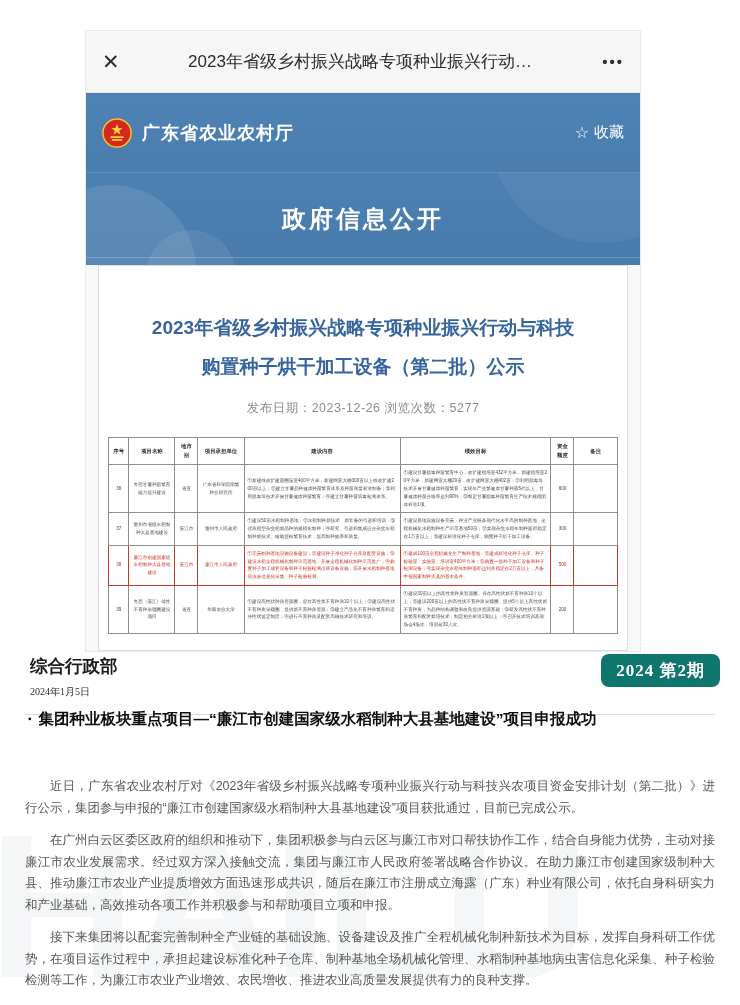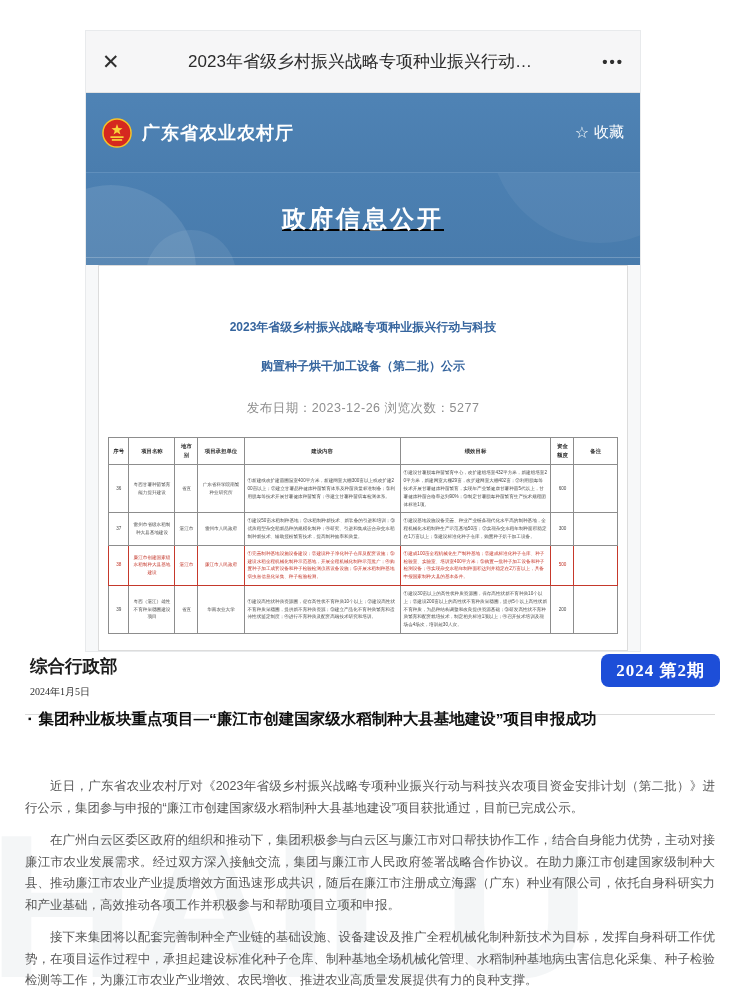--- a/index.html
+++ b/index.html
@@ -35,37 +35,37 @@
     display:flex;align-items:center;padding:0 16px;color:#fff;
     border-bottom:1px solid rgba(255,255,255,0.10);box-sizing:border-box;
   }
   .emblem{width:30px;height:30px;margin-right:10px;flex:0 0 auto;}
   .agency{font-size:18px;font-weight:700;letter-spacing:1px;flex:1;}
   .fav{display:flex;align-items:center;font-size:15px;cursor:pointer;}
   .fav .star{font-size:16px;margin-right:5px;}
   .gov-banner{
     height:92px;position:relative;overflow:hidden;
     background:linear-gradient(180deg,#4c80b2,#487bac);
-    display:flex;align-items:center;justify-content:center;text-decoration:underline;
+    display:flex;align-items:center;justify-content:center;
   }
   .gov-banner .banner-title{
     color:#fff;font-size:24px;font-weight:700;letter-spacing:3px;z-index:2;
   }
   .deco1,.deco2,.deco3{position:absolute;border-radius:50%;background:rgba(255,255,255,0.10);}
   .deco1{width:170px;height:170px;left:-60px;bottom:-90px;}
   .deco2{width:90px;height:90px;left:60px;bottom:-55px;background:rgba(255,255,255,0.08);}
   .deco3{width:220px;height:220px;right:-70px;top:-150px;background:rgba(255,255,255,0.05);}
   .banner-line{position:absolute;left:0;right:0;bottom:7px;border-top:1px solid rgba(255,255,255,0.22);}
   
   .article-card{
     margin:0 12px;background:#fff;border:1px solid #dcdcdc;
     padding:42px 9px 16px 9px;box-sizing:border-box;
   }
   .a-title{
-    text-align:center;color:#36659e;font-weight:700;font-size:12px;line-height:39px;
+    text-align:center;color:#36659e;font-weight:700;font-size:19px;line-height:39px;
   }
   .a-meta{
     text-align:center;color:#8d8d8d;font-size:12.5px;margin-top:14px;letter-spacing:0.5px;
   }
   
   table.gov{
     width:100%;border-collapse:collapse;margin-top:20px;table-layout:fixed;
     font-size:4.6px;color:#4a4a4a;
   }
   table.gov th,table.gov td{
@@ -77,21 +77,21 @@
   td.j{text-align:left;}
   tr.red-row td{color:#c23326;border-color:#c5392c;}
   
   .footer-row{
     position:absolute;left:30px;right:20px;top:654px;z-index:1;
     display:flex;justify-content:space-between;align-items:flex-start;
   }
   .dept-name{font-family:"Liberation Serif",serif;font-weight:700;font-size:17.5px;color:#1b1b1b;}
   .dept-date{font-family:"Liberation Serif",serif;font-size:10px;color:#2e2e2e;margin-top:7px;}
   .issue-badge{
-    background:#1d4ed8;color:#fff;border-radius:8px;padding:5px 15px;
+    background:#0f766e;color:#fff;border-radius:8px;padding:5px 15px;
     font-family:"Liberation Serif",serif;font-weight:700;font-size:17px;letter-spacing:1px;
   }
   .divider{position:absolute;left:25px;right:25px;top:714px;border-top:1px solid #dadada;z-index:1;}
   .news-heading{
     position:absolute;left:28px;right:22px;top:708px;z-index:1;
     font-size:15.5px;font-weight:700;color:#0f0f0f;line-height:1.45;
   }
   .news-heading .bullet{font-size:10px;vertical-align:2px;margin-right:7px;}
   .paragraphs{
     position:absolute;left:25px;right:25px;top:776px;z-index:1;

